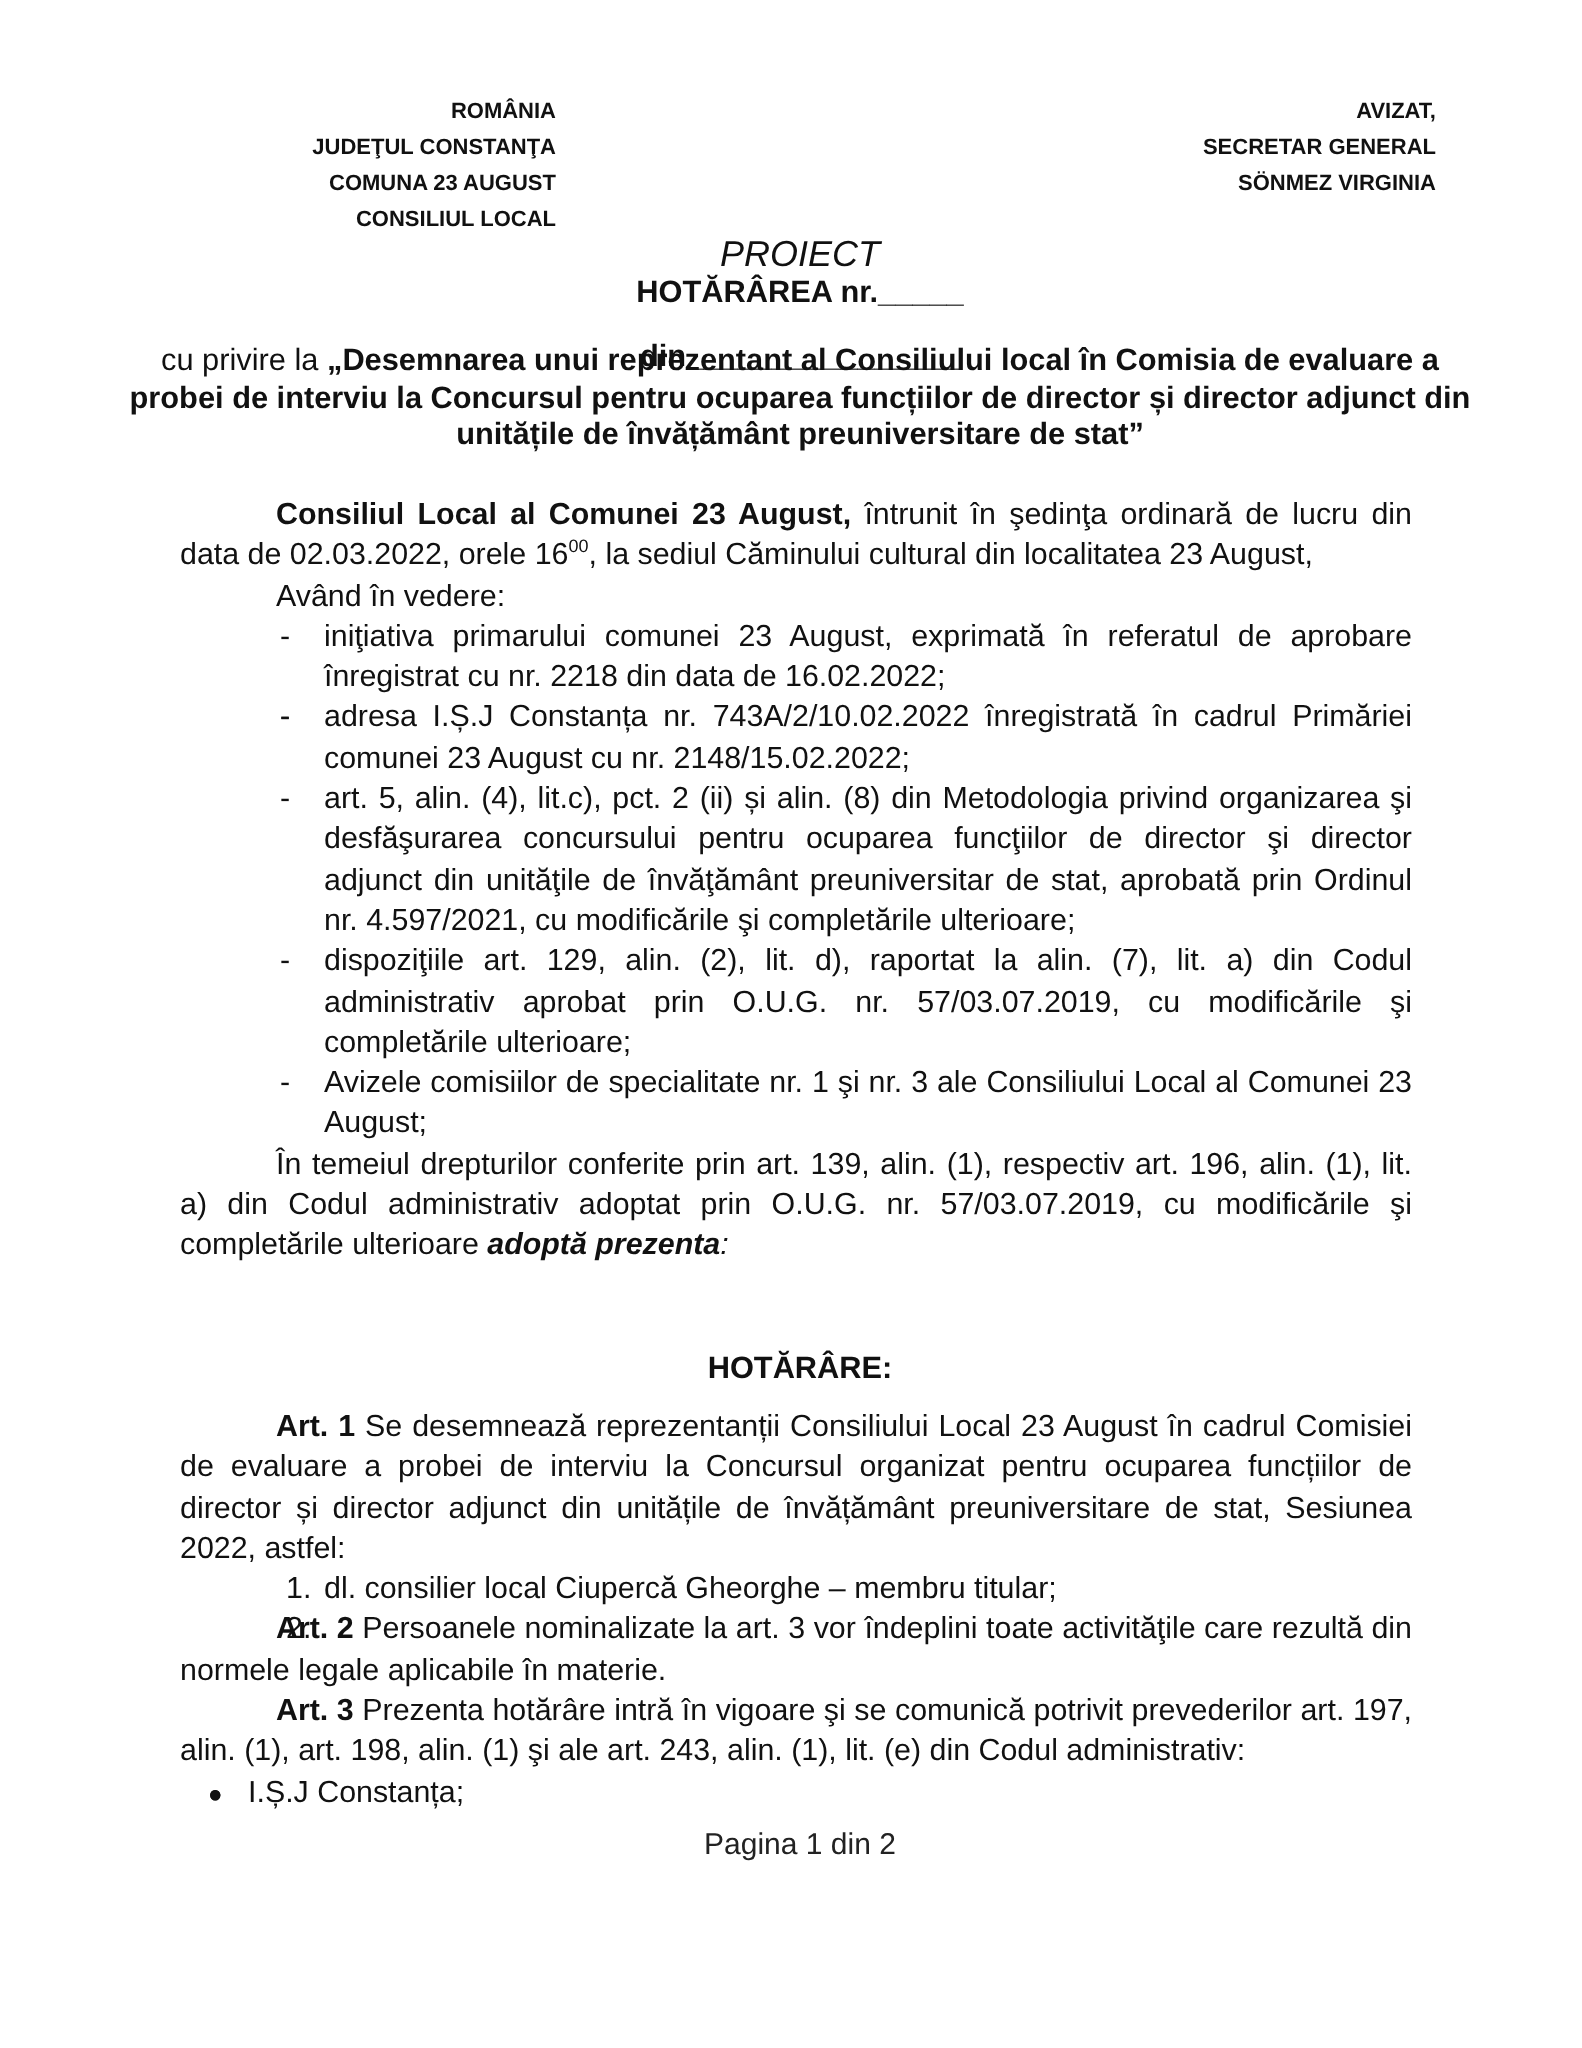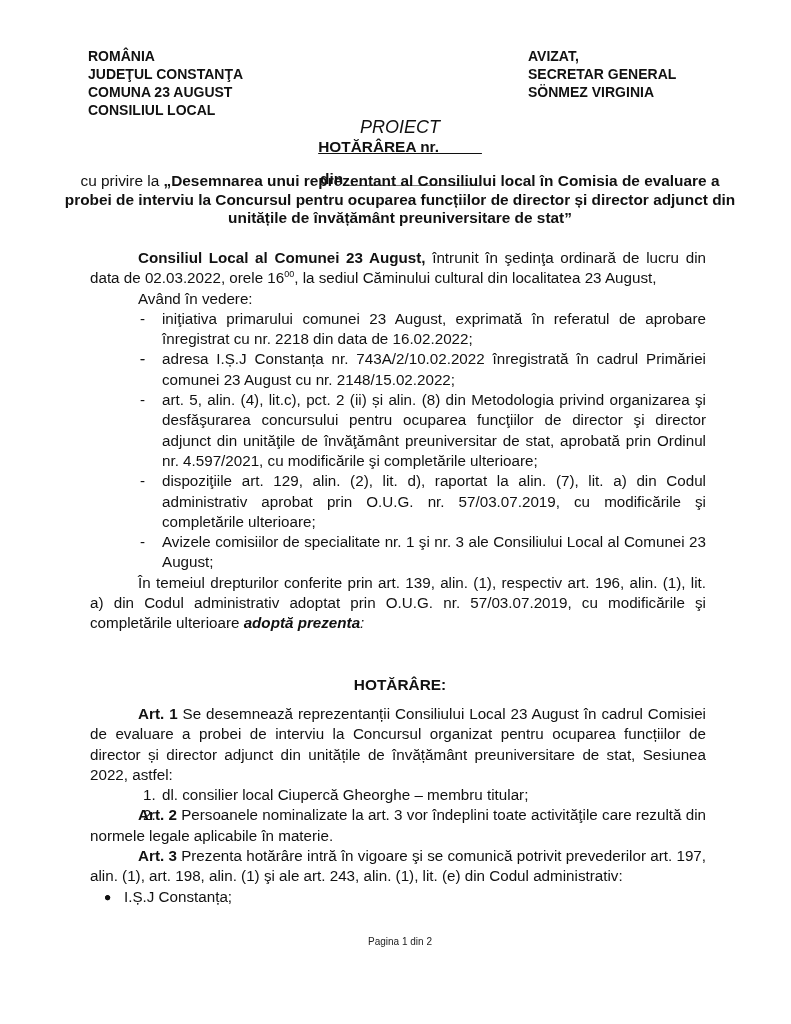--- a/index.html
+++ b/index.html
@@ -1,44 +1,44 @@
 <!DOCTYPE html>
 <html><head>
 <meta charset="utf-8">
 <style>
   html, body { margin: 0; padding: 0; background: #ffffff; }
   body {
     width: 791px; height: 1024px; position: relative; overflow: hidden;
     font-family: "Liberation Sans", sans-serif; color: #111; font-size: 15.2px;
   }
   .abs { position: absolute; }
-  .hdr { font-weight: bold; font-size: 14px; line-height: 18px; text-align: left; }
+  .hdr { font-weight: bold; font-size: 11px; line-height: 18px; text-align: right; }
   #hdr-left { left: 88px; top: 47px; width: 190px; }
   #hdr-right { left: 528px; top: 47px; width: 190px; }
   .center { position: absolute; left: 60px; width: 680px; text-align: center; }
   #proiect { top: 117px; font-weight: normal; font-style: italic; font-size: 18px; line-height: 20px; }
-  #hot-nr { top: 138px; font-weight: bold; font-size: 15.4px; line-height: 18px; text-decoration: underline; }
+  #hot-nr { top: 138px; font-weight: bold; font-size: 15.4px; line-height: 18px; }
   #din { top: 170px; font-weight: bold; font-size: 15.4px; line-height: 18px; }
   #subject { top: 172px; font-size: 15.4px; line-height: 18.6px; }
   #subject b { font-weight: bold; }
   .body { position: absolute; left: 90px; width: 616px; line-height: 20.3px; font-size: 15.2px; }
   .just { text-align: justify; }
   .ind { text-indent: 48px; }
   p { margin: 0; }
   .dash-list { list-style: none; margin: 0; padding: 0; }
   .dash-list li { position: relative; padding-left: 72px; text-align: justify; }
   .dash-list li .mk { position: absolute; left: 50px; top: 0; }
   .num-list { margin: 0; padding: 0; list-style: none; }
   .num-list li { position: relative; padding-left: 72px; }
   .num-list li .mk { position: absolute; left: 53px; }
   .bul-list { margin: 0; padding: 0; list-style: none; }
   .bul-list li { position: relative; padding-left: 34px; }
   .bul-list li .mk { position: absolute; left: 14px; top: 0; font-size: 12px; }
   #hotarare-title { top: 676px; font-weight: bold; font-size: 15.4px; }
-  #footer { top: 936px; font-size: 10px; color: #222; }
+  #footer { top: 914px; font-size: 15px; color: #222; }
   sup { font-size: 9px; line-height: 0; }
 </style>
 </head>
 <body>
 
 <div id="hdr-left" class="abs hdr">
   <div>ROMÂNIA</div>
   <div>JUDEŢUL CONSTANŢA</div>
   <div>COMUNA 23 AUGUST</div>
   <div>CONSILIUL LOCAL</div>

